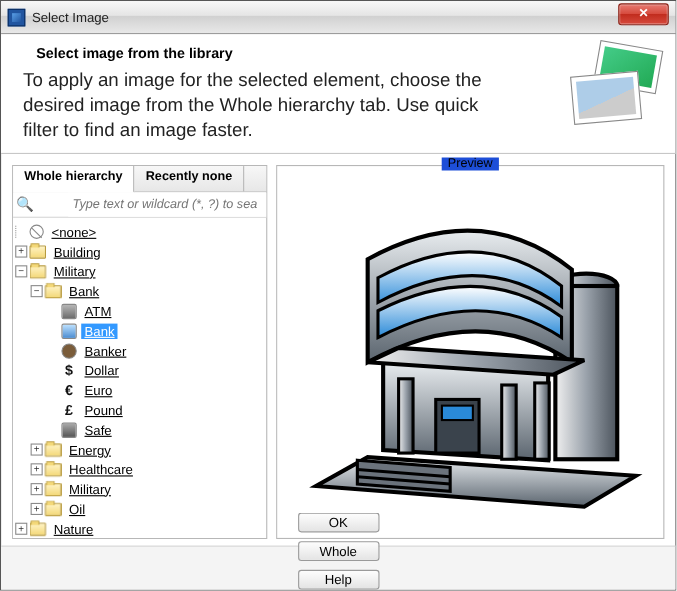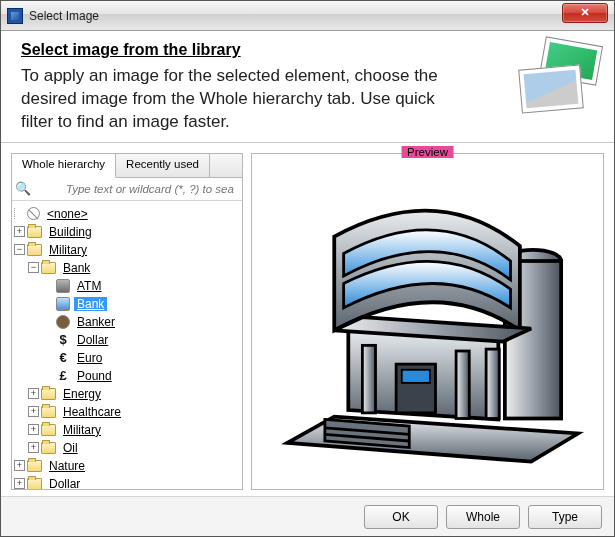--- a/index.html
+++ b/index.html
@@ -11,31 +11,31 @@
               border-bottom:1px solid #9c9c9c; display:flex; align-items:center; padding:0 16px 0 6px; position:relative; }
   .titlebar .app-icon { width:16px; height:16px; margin-right:6px; background:#2155a0; border:1px solid #0a2e61; position:relative; }
   .titlebar .app-icon::after { content:""; position:absolute; inset:3px; background:linear-gradient(135deg,#5aa0e8,#2155a0); }
   .titlebar .title { font-size:12px; color:#222; }
   .close-btn { position:absolute; right:6px; top:2px; width:46px; height:20px;
                background: linear-gradient(to bottom,#e67a72 0%, #d6493c 49%, #c12c1e 50%, #d6493c 100%);
                border:1px solid #8a1f14; border-radius:3px; color:#fff; text-align:center; line-height:17px;
                font-weight:bold; font-size:11px; box-shadow: inset 0 0 0 1px rgba(255,255,255,0.25); cursor:pointer;}
   .header-panel { padding:10px 14px 8px 20px; display:flex; border-bottom:1px solid #c7c7c7; background:#fff; min-height:96px;}
   .header-text { flex:1; }
-  .header-text h1 { margin:0 0 6px 0; font-size:16px; font-weight:bold;text-decoration:underline; }
+  .header-text h1 { margin:0 0 6px 12px; font-size:13px; font-weight:bold; }
   .header-text p { margin:0; font-size:17px; color:#222; line-height:1.35; max-width:430px;}
   .header-img { width:96px; height:72px; margin-left:8px; position:relative;}
   .header-img .ph1 { position:absolute; right:0; top:0; width:58px; height:40px; background:#fff; border:1px solid #888; transform:rotate(10deg);}
   .header-img .ph1::after{content:"";position:absolute;inset:4px;background:linear-gradient(135deg,#4c8,#2a5);}
   .header-img .ph2 { position:absolute; right:18px; top:26px; width:62px; height:44px; background:#fff; border:1px solid #888; transform:rotate(-5deg);}
   .header-img .ph2::after{content:"";position:absolute;inset:4px;background:linear-gradient(160deg,#aecde8 0 55%,#ccc 55%);}
 
   .body-area { flex:1; display:flex; gap:8px; padding:10px 10px 6px 10px; min-height:0;}
   .left-panel { width:232px; display:flex; flex-direction:column; border:1px solid #b7b7b7; min-height:0;}
-  .tabs { display:flex; height:24px; border-bottom:1px solid #b7b7b7; background:linear-gradient(#f7f7f7,#e7e7e7);}
+  .tabs { display:flex; height:24px; border-bottom:1px solid #b7b7b7; background:linear-gradient(#f7f7f7,#e7e7e7);font-weight:bold;}
   .tab { padding:4px 10px 0 10px; border-right:1px solid #b7b7b7; font-size:11.5px; cursor:pointer; position:relative;}
   .tab.active{ background:#fff; border-bottom:1px solid #fff; margin-bottom:-1px;}
   .search-row { display:flex; align-items:center; border-bottom:1px solid #d6d6d6; background:#fff;}
   .search-row .sicon{ width:22px; text-align:center; color:#888; font-size:13px;}
   .search-row input{ flex:1; border:none; outline:none; font-size:11.5px; font-style:italic; color:#8a8a8a; height:22px; padding:0 4px;margin-left:28px;}
   .tree { flex:1; overflow:auto; padding:4px 0 4px 2px; background:#fff;}
   .row { display:flex; align-items:center; height:18px; white-space:nowrap; cursor:default;}
   .tg { width:11px; height:11px; border:1px solid #8a8a8a; margin-right:2px; font-size:9px; line-height:9px; text-align:center; background:#fff; color:#333; cursor:pointer;}
   .sp { display:inline-block; width:14px; height:1px;}
   .dot-in{ display:inline-block; width:10px; height:11px; border-left:1px dotted #999; margin-right:3px;}
@@ -47,25 +47,25 @@
   .atm{ background:linear-gradient(#b6b6b6,#6d6d6d);}
   .bank{ background:linear-gradient(#bde1ff,#4d8dd0);}
   .banker{ background:#7a5c3a; border-radius:50%;}
   .dollar,.euro,.pound{ background:none;border:none;width:14px;text-align:center;font-weight:bold;font-size:13px;line-height:14px;margin-right:4px;color:#111;}
   .safe{ background:linear-gradient(#a8a8a8,#555);}
   .label { padding:0 3px; font-size:12px;text-decoration:underline;}
   .label.sel{ background:#3399ff; color:#fff;}
   .row.clickable{cursor:pointer;}
 
   .preview-panel { flex:1; border:1px solid #b7b7b7; position:relative; display:flex; flex-direction:column; min-height:0;}
-  .preview-panel legend{ font-size:11.5px; position:absolute; top:-8px; left:50%; transform:translateX(-50%); background:#ec4899; padding:0 6px;text-align:center;}
+  .preview-panel legend{ font-size:11.5px; position:absolute; top:-8px; left:50%; transform:translateX(-50%); background:#1d4ed8; padding:0 6px;text-align:center;}
   .preview-body{ flex:1; display:flex; align-items:center; justify-content:center; padding:6px;}
   .preview-body svg{ max-width:100%; max-height:100%;}
 
-  .button-row{ height:40px; display:flex; justify-content:flex-end; align-items:center; gap:8px; padding:0 12px; border-top:1px solid #d6d6d6; background:#f4f4f4;}
+  .button-row{ height:40px; display:flex; justify-content:flex-end; align-items:center; gap:8px; padding:0 12px; border-top:1px solid #d6d6d6; background:#f4f4f4;flex-direction:column;}
   .btn{ min-width:74px; height:24px; border:1px solid #9a9a9a; background:linear-gradient(#fdfdfd,#e4e4e4); border-radius:3px; font-size:12px; cursor:pointer;}
 </style>
 </head>
 <body>
 
 <div class="window">
 
   <div class="titlebar">
     <span class="app-icon"></span>
     <span class="title">Select Image</span>
@@ -83,21 +83,21 @@
       <div class="ph1"></div>
       <div class="ph2"></div>
     </div>
   </div>
 
   <div class="body-area">
 
     <div class="left-panel">
       <div class="tabs">
         <div class="tab active">Whole hierarchy</div>
-        <div class="tab">Recently used</div>
+        <div class="tab">Recently none</div>
       </div>
       <div class="search-row">
         <span class="sicon">🔍</span>
         <input type="text" placeholder="Type text or wildcard (*, ?) to sea" style="">
       </div>
       <div class="tree">
 
         <div class="row">
           <span class="dot-in"></span>
           <span class="none-ic"></span>
@@ -157,20 +157,27 @@
             <span class="sp"></span>
           <span class="euro">€</span>
           <span class="label">Euro</span>
         </div>
         <div class="row clickable">
           <span class="sp"></span>
             <span class="sp"></span>
             <span class="sp"></span>
           <span class="pound">£</span>
           <span class="label">Pound</span>
+        </div>
+        <div class="row clickable">
+          <span class="sp"></span>
+            <span class="sp"></span>
+            <span class="sp"></span>
+          <span class="leaf-ic safe"></span>
+          <span class="label">Safe</span>
         </div>
 
         <div class="row clickable">
           <span class="sp"></span>
           <span class="tg">+</span>
           <span class="folder"></span>
           <span class="label">Energy</span>
         </div>
         <div class="row clickable">
           <span class="sp"></span>
@@ -250,16 +257,16 @@
           <rect x="142" y="212" width="30" height="14" fill="#2a8ad8" stroke="#000" stroke-width="2"></rect>
         </svg>
       </div>
     </div>
 
   </div>
 
   <div class="button-row">
     <button class="btn">OK</button>
     <button class="btn">Whole</button>
-    <button class="btn">Type</button>
+    <button class="btn">Help</button>
   </div>
 
 </div>
 
 </body></html>

